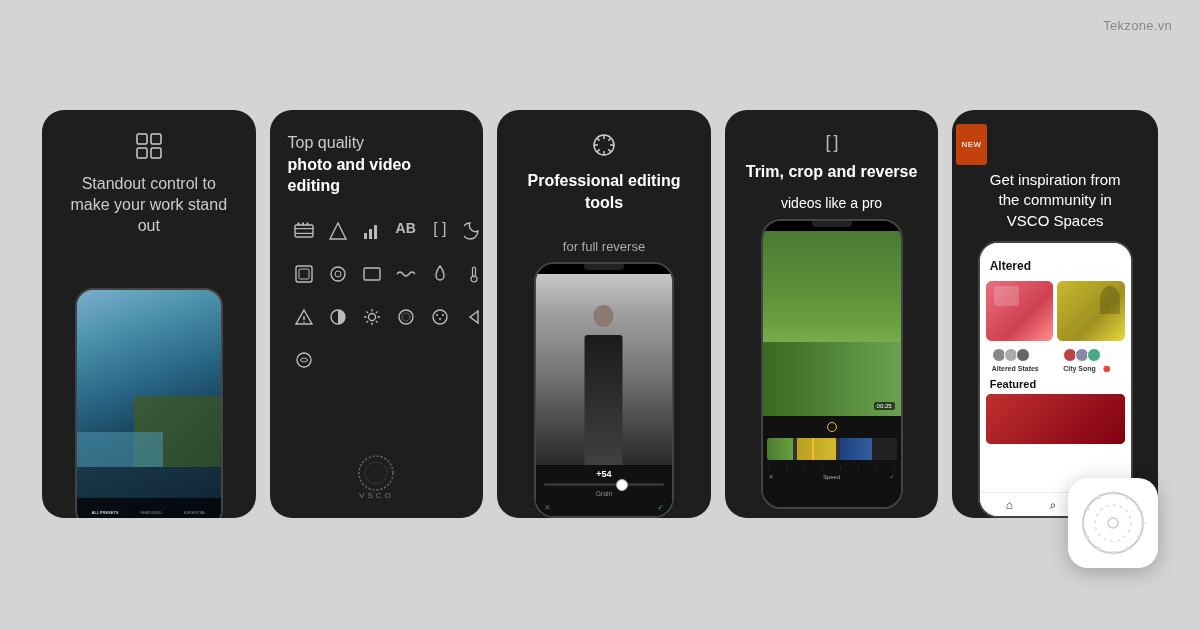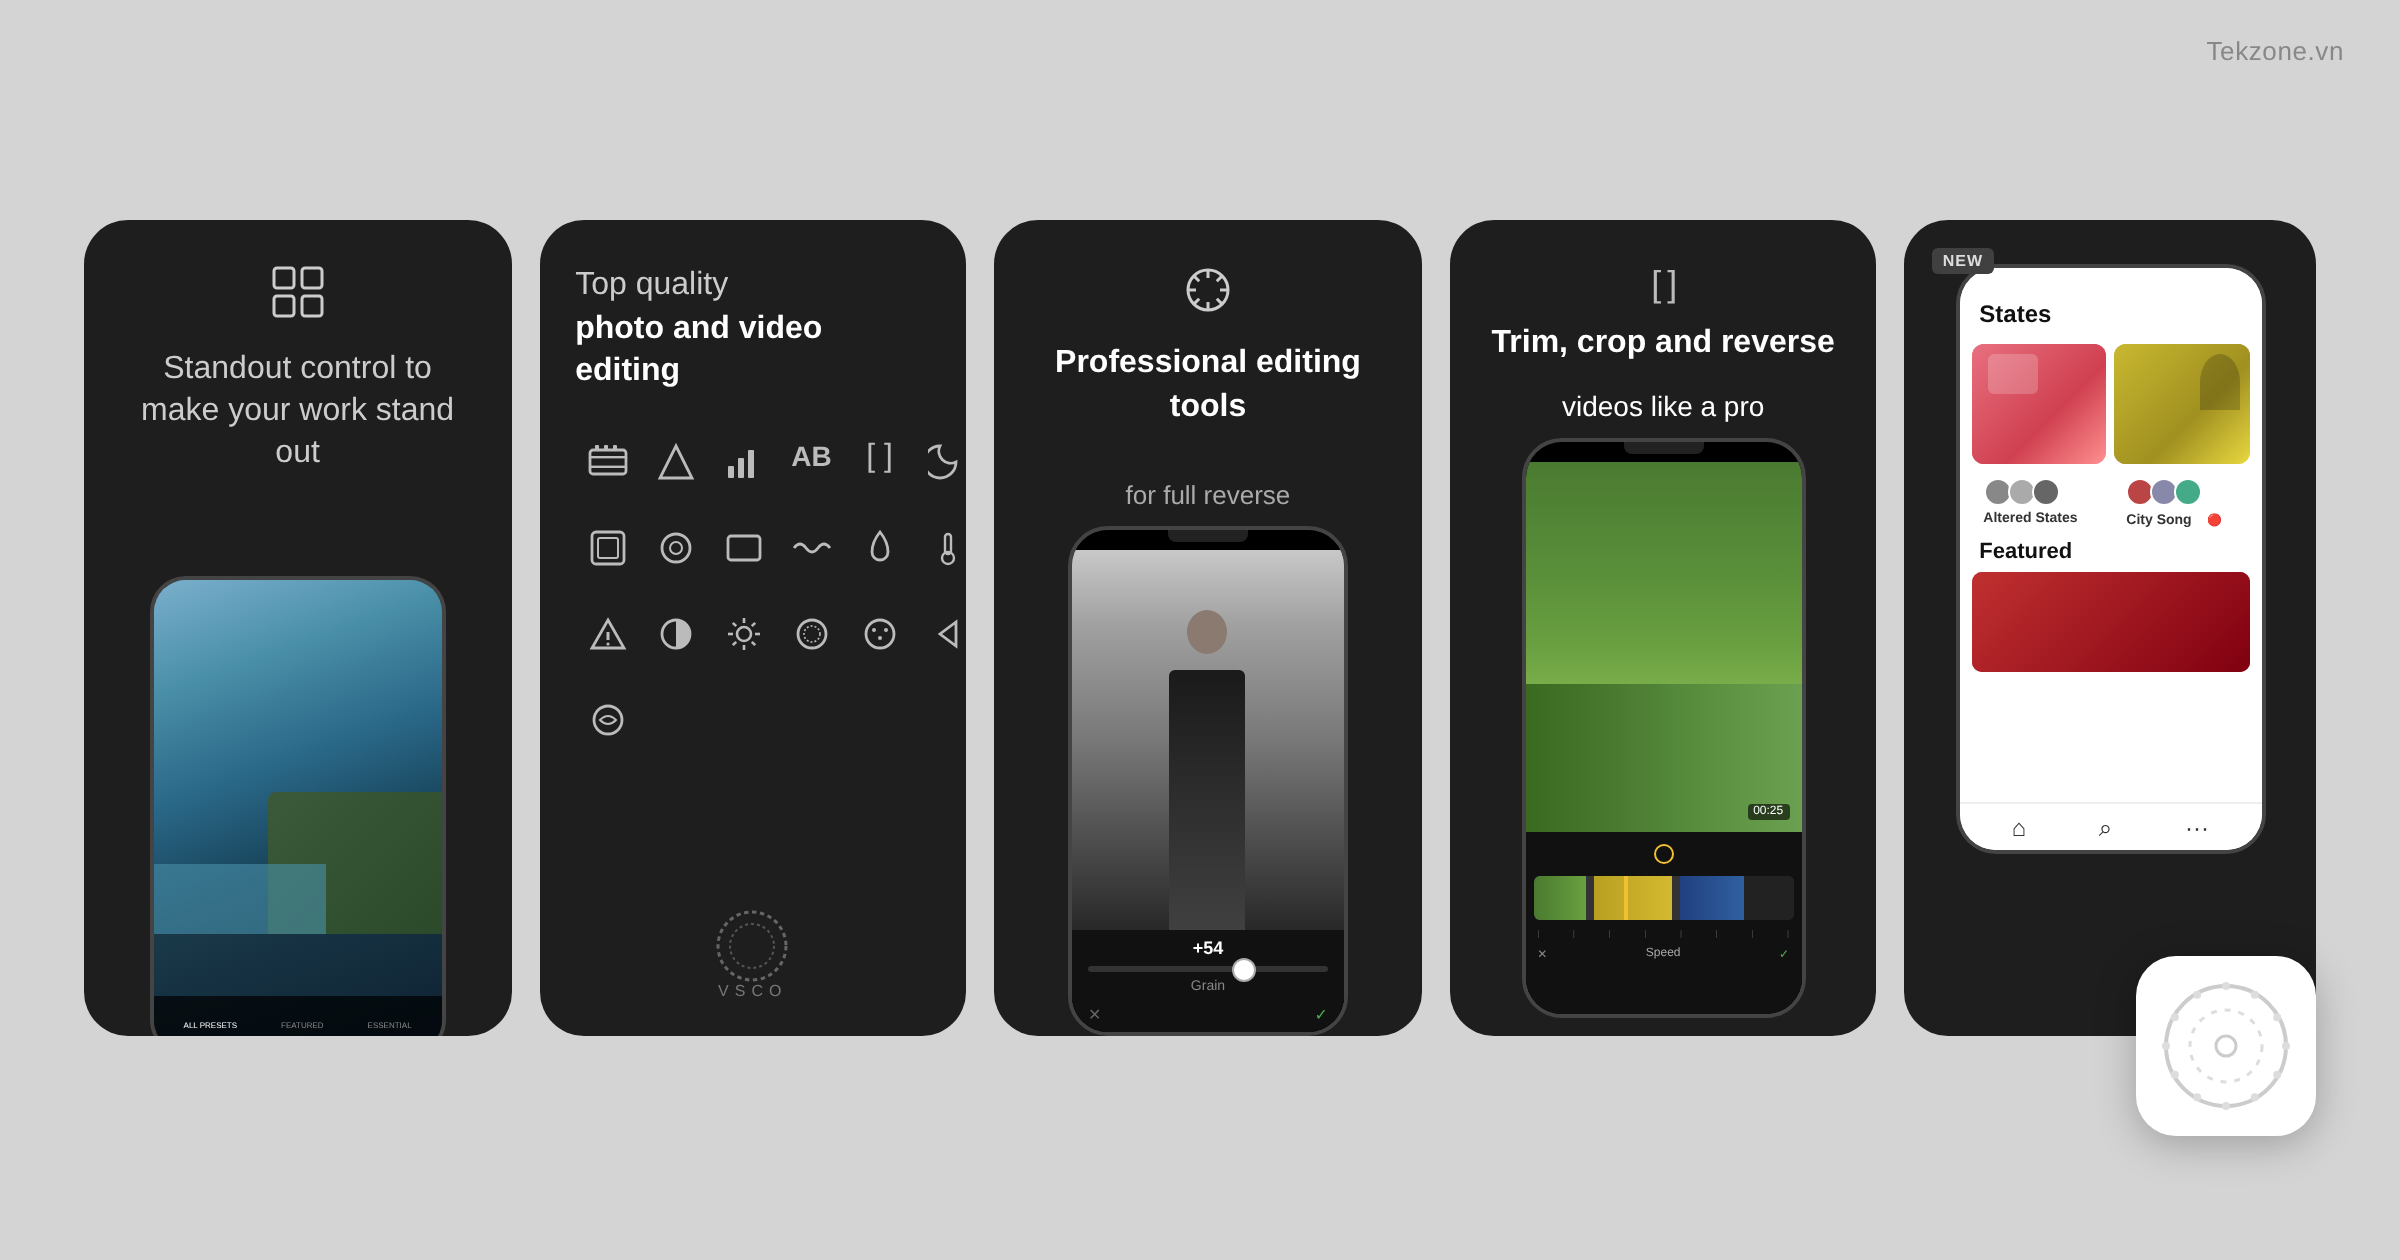--- a/index.html
+++ b/index.html
@@ -271,25 +271,25 @@
       padding: 0 2px;
     }
 
     
     .card5 {
       padding: 22px 14px 0;
     }
     .card5 .new-badge {
       position: absolute;
       top: 14px;
-      left: 14px;
-      background: #404040;
+      left: 4px;
+      background: #c2410c;
       color: #ddd;
       font-size: 8px;
-      padding: 2px 5px;
+      padding: 16px 5px;
       border-radius: 3px;
       font-weight: 600;
       letter-spacing: 0.5px;
     }
     .card5 .card-title {
       font-size: 15px;
       color: #fff;
       text-align: center;
       line-height: 1.35;
       margin-bottom: 10px;
@@ -675,27 +675,28 @@
             <div style="font-size:6px;color:#aaa;">Speed</div>
             <span style="font-size:6px;color:#4CAF50;">✓</span>
           </div>
         </div>
       </div>
     </div>
   </div>
 
   <div class="card card5">
     <div class="card5 new-badge">NEW</div>
+    <div class="card5 card-title">Get inspiration from the community in VSCO Spaces</div>
 
     <div class="phone-mockup5">
       <div class="phone-inner5">
 
         <div style="height:8px;background:#fff;"></div>
 
-        <div class="spaces-header">States</div>
+        <div class="spaces-header">Altered</div>
 
         <div class="spaces-grid">
           <div class="space-card space-card1">
 
             <div style="width:100%;height:100%;background:linear-gradient(135deg,#e87080 0%,#d04050 60%,#ff9090 100%);position:relative;">
               <div style="position:absolute;top:5px;left:8px;width:25px;height:20px;background:rgba(255,255,255,0.2);border-radius:3px;"></div>
             </div>
           </div>
           <div class="space-card space-card2">
 

